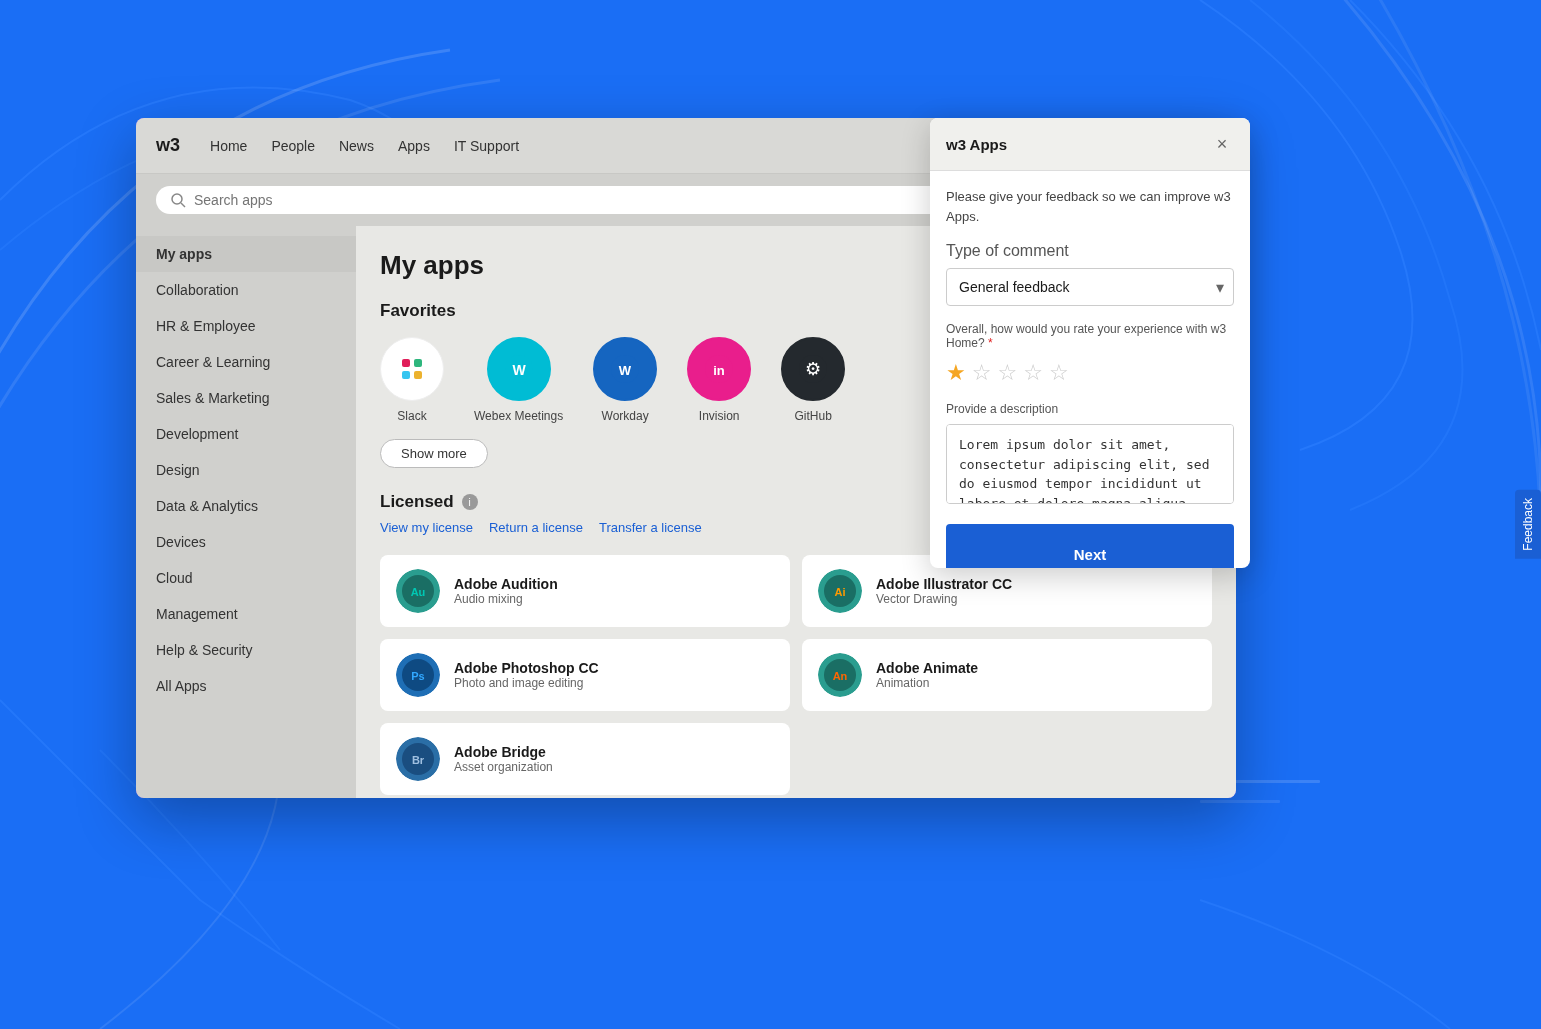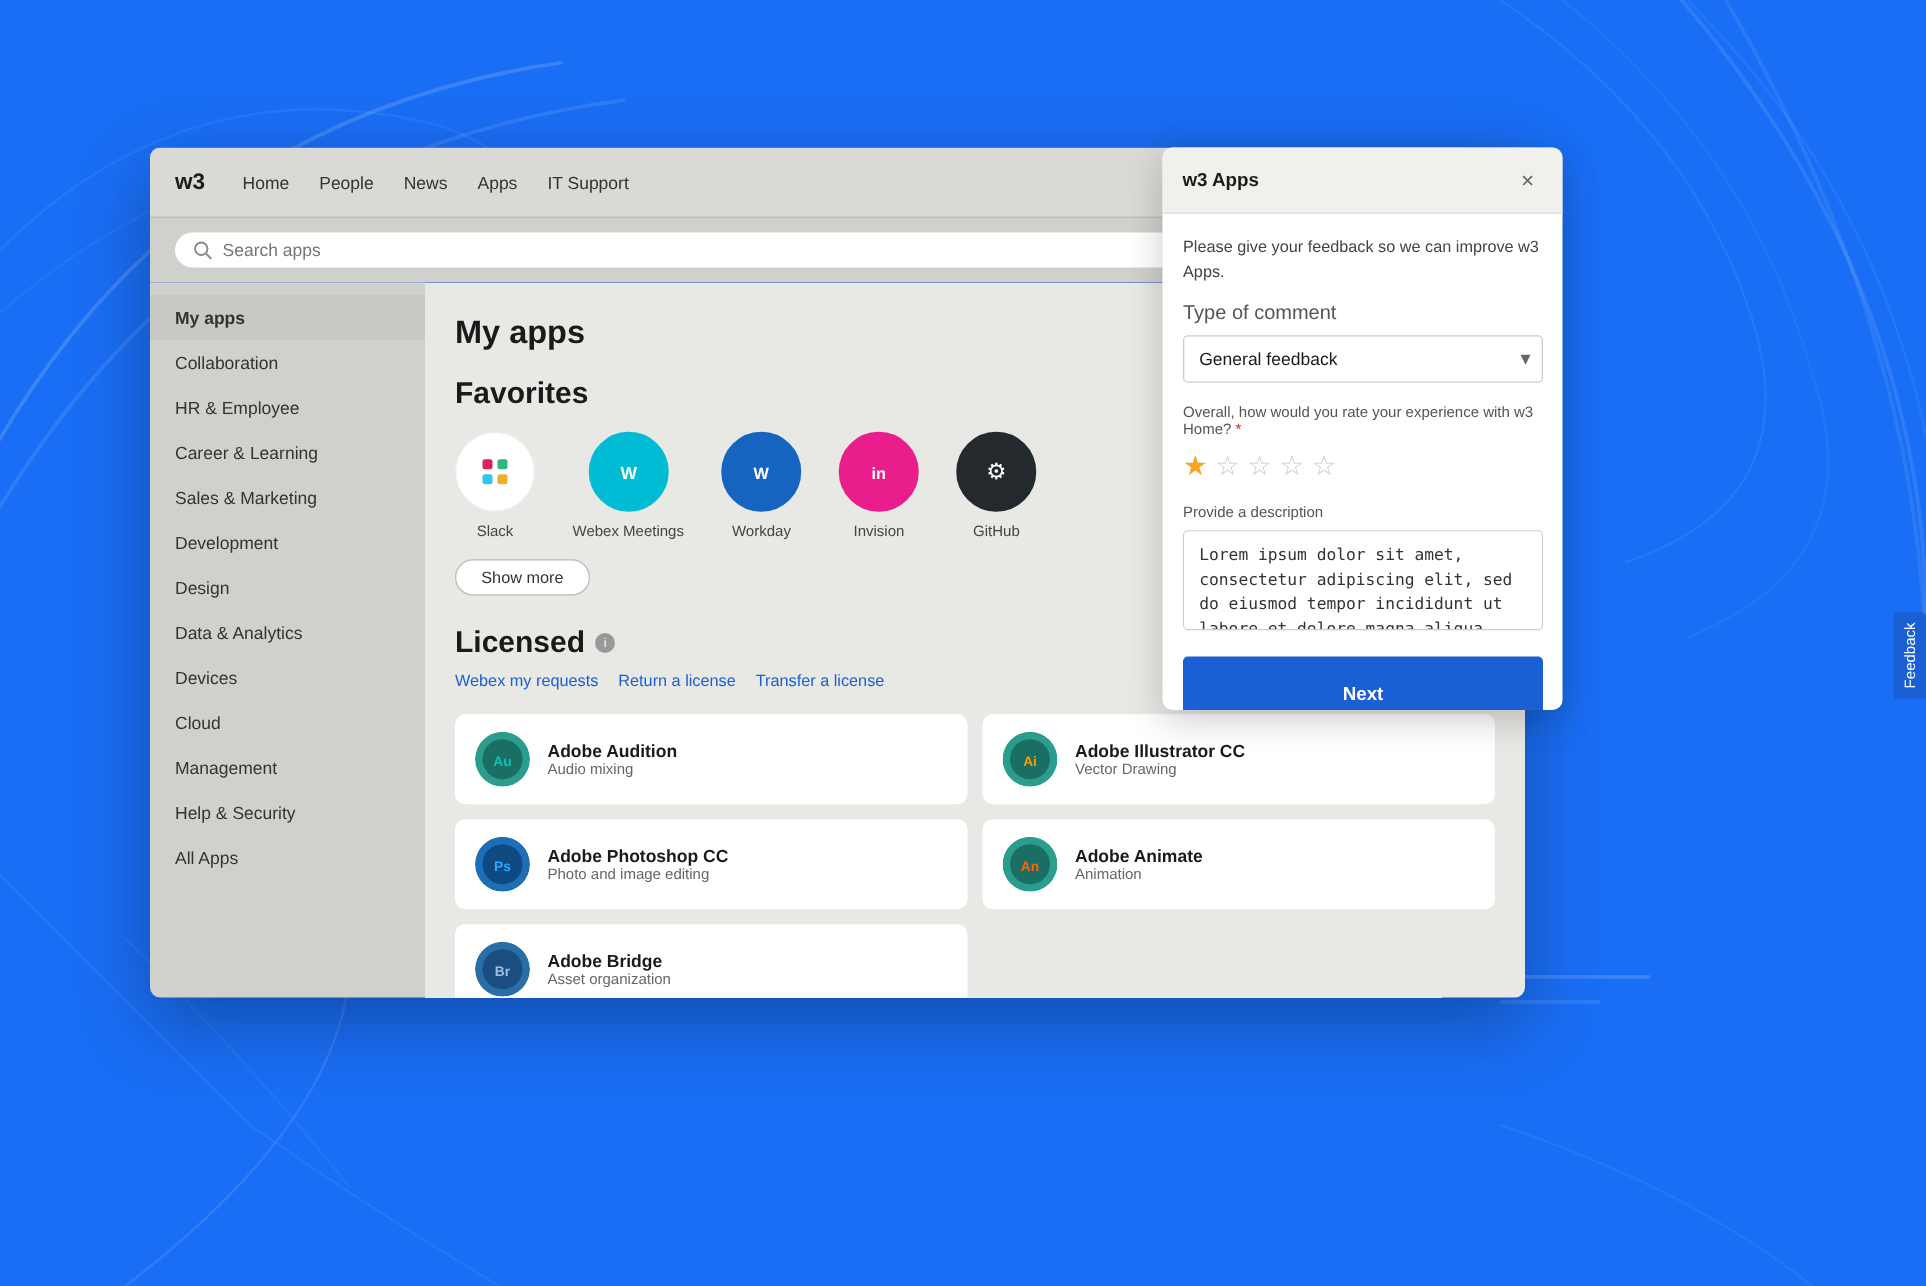--- a/index.html
+++ b/index.html
@@ -21,24 +21,24 @@
     }
     .bg-decor svg {
       width: 100%;
       height: 100%;
     }
 
     
     .window {
       position: absolute;
       top: 118px;
-      left: 120px;
+      left: 136px;
       width: 1100px;
       height: 680px;
-      background: #1d4ed8;
+      background: #8b5cf6;
       border-radius: 8px;
       overflow: hidden;
       box-shadow: 0 20px 60px rgba(0,0,0,0.3);
     }
 
     
     .navbar {
       background: #d9d9d6;
       height: 56px;
       display: flex;
@@ -159,21 +159,21 @@
       overflow-y: auto;
       padding: 24px;
     }
     .content-title {
       font-size: 26px;
       font-weight: 700;
       color: #1a1a1a;
       margin-bottom: 20px;
     }
     .section-title {
-      font-size: 24px;
+      font-size: 17px;
       font-weight: 600;
       color: #1a1a1a;
       margin-bottom: 16px;
     }
 
     
     .favorites-row {
       display: flex;
       gap: 30px;
       margin-bottom: 16px;
@@ -567,21 +567,21 @@
       </div>
 
       <button class="show-more-btn">Show more</button>
 
       
       <div class="licensed-header">
         <h2 class="section-title" style="margin-bottom:0;">Licensed</h2>
         <div class="info-icon">i</div>
       </div>
       <div class="licensed-links">
-        <a class="licensed-link">Webex my requests</a>
+        <a class="licensed-link">View my license</a>
         <a class="licensed-link">Return a license</a>
         <a class="licensed-link">Transfer a license</a>
       </div>
 
       
       <div class="app-grid">
 
         <div class="app-card">
           <div class="app-card-icon">
             <svg width="44" height="44" viewBox="0 0 44 44">

